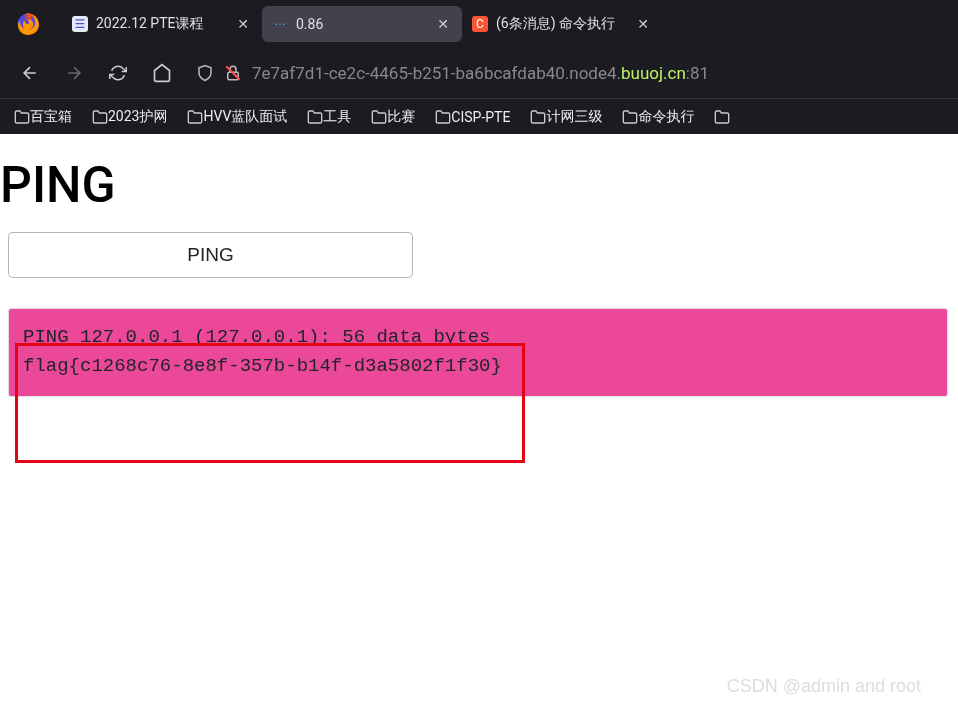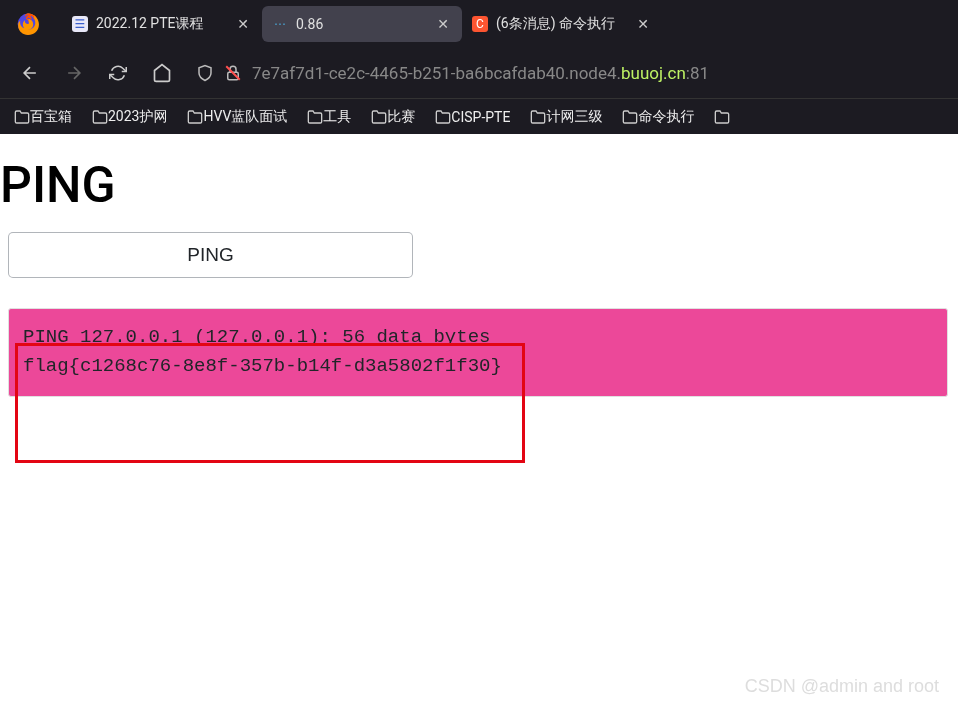--- a/index.html
+++ b/index.html
@@ -187,21 +187,21 @@
     position: absolute;
     top: 34px;
     left: 6px;
     width: 510px;
     height: 120px;
     border: 3px solid #e30513;
     pointer-events: none;
   }
   .watermark {
     position: absolute;
-    right: 19px;
+    right: 37px;
     bottom: 12px;
     font-size: 18px;
     color: #ddd;
     font-family: sans-serif;
   }
   svg { display: block; }
 </style>
 </head>
 <body>
 

